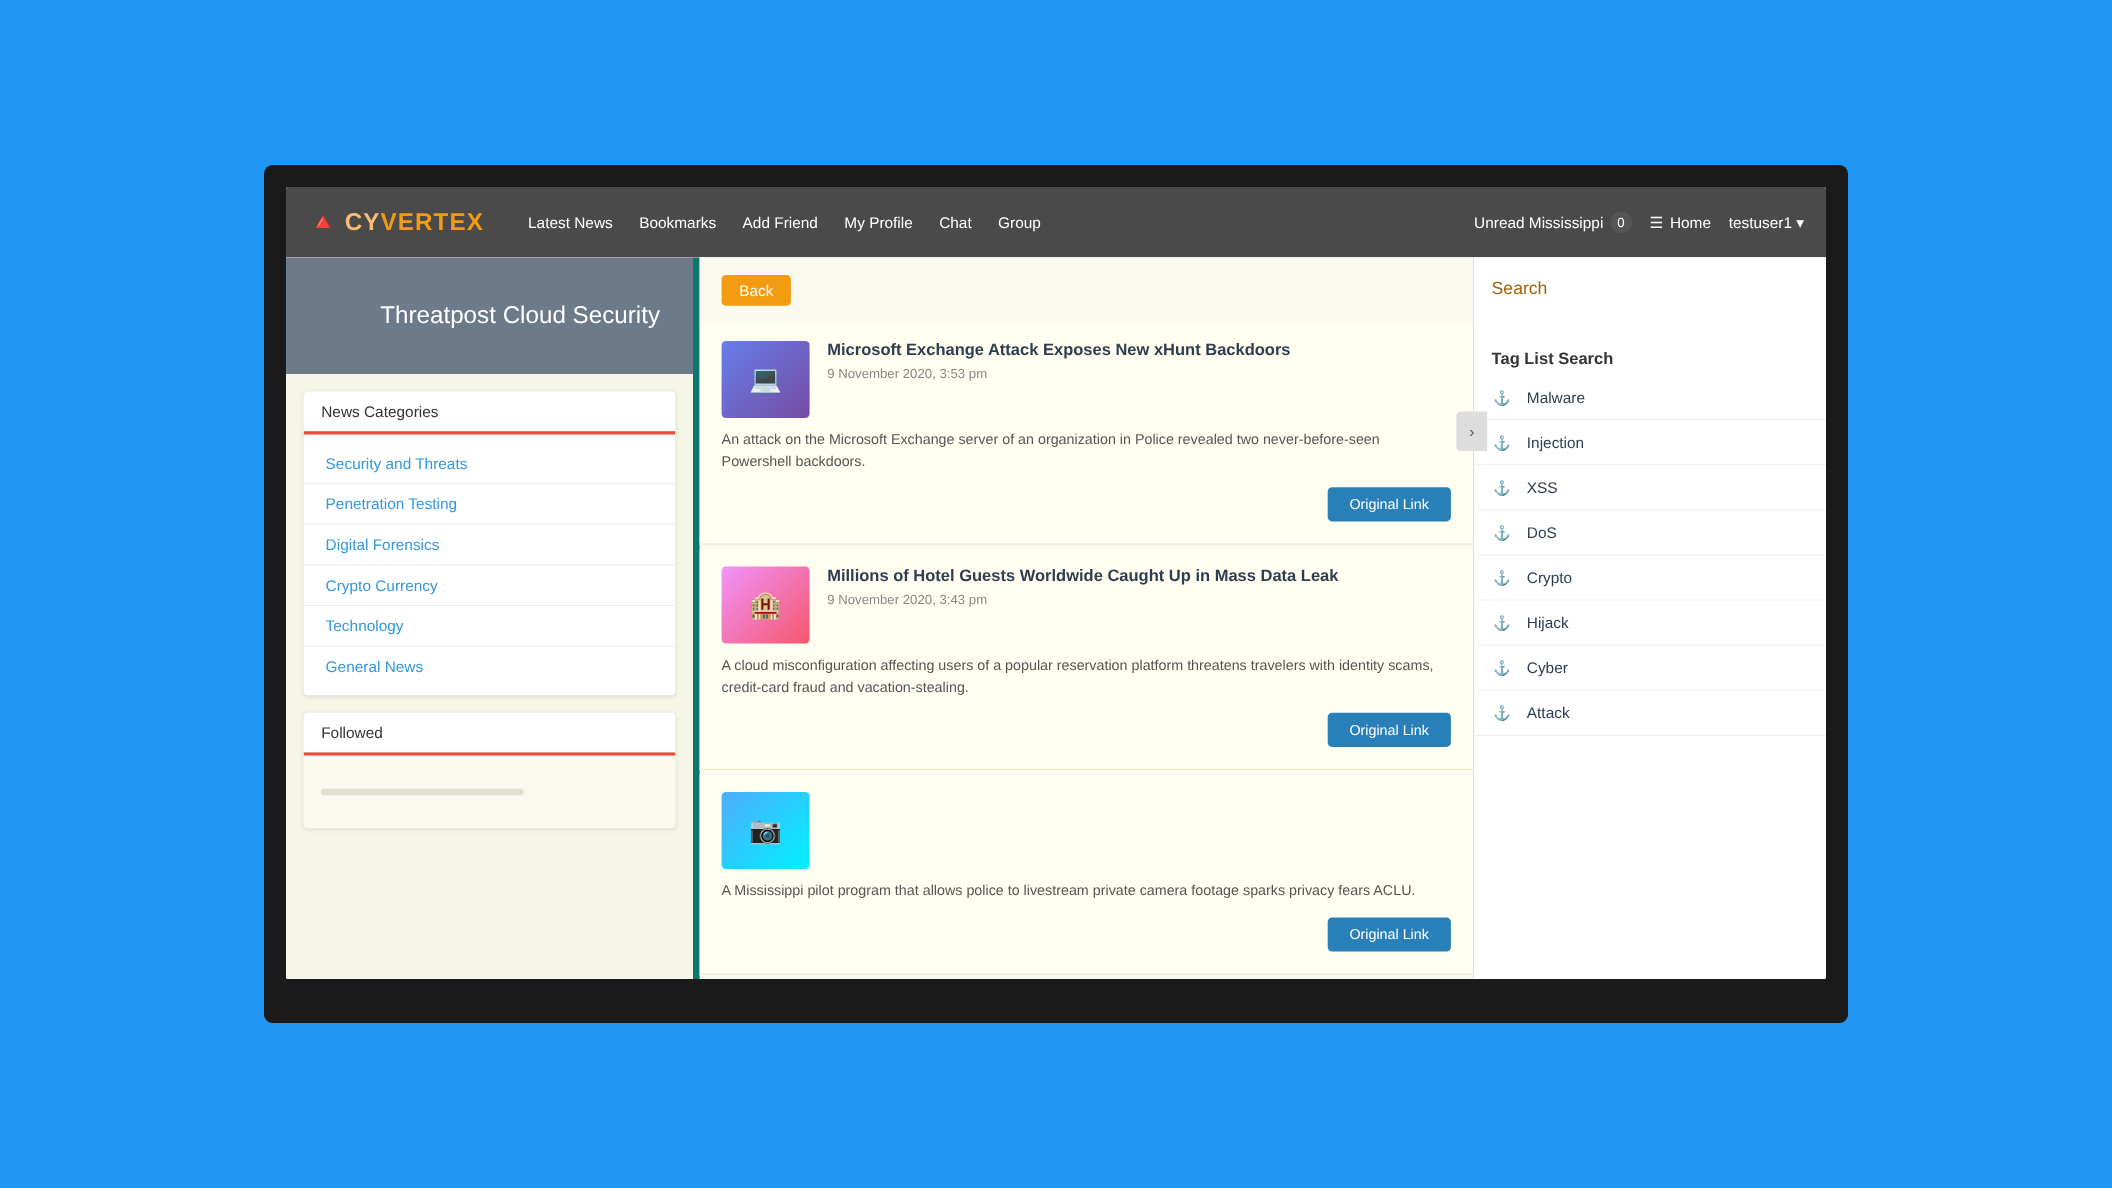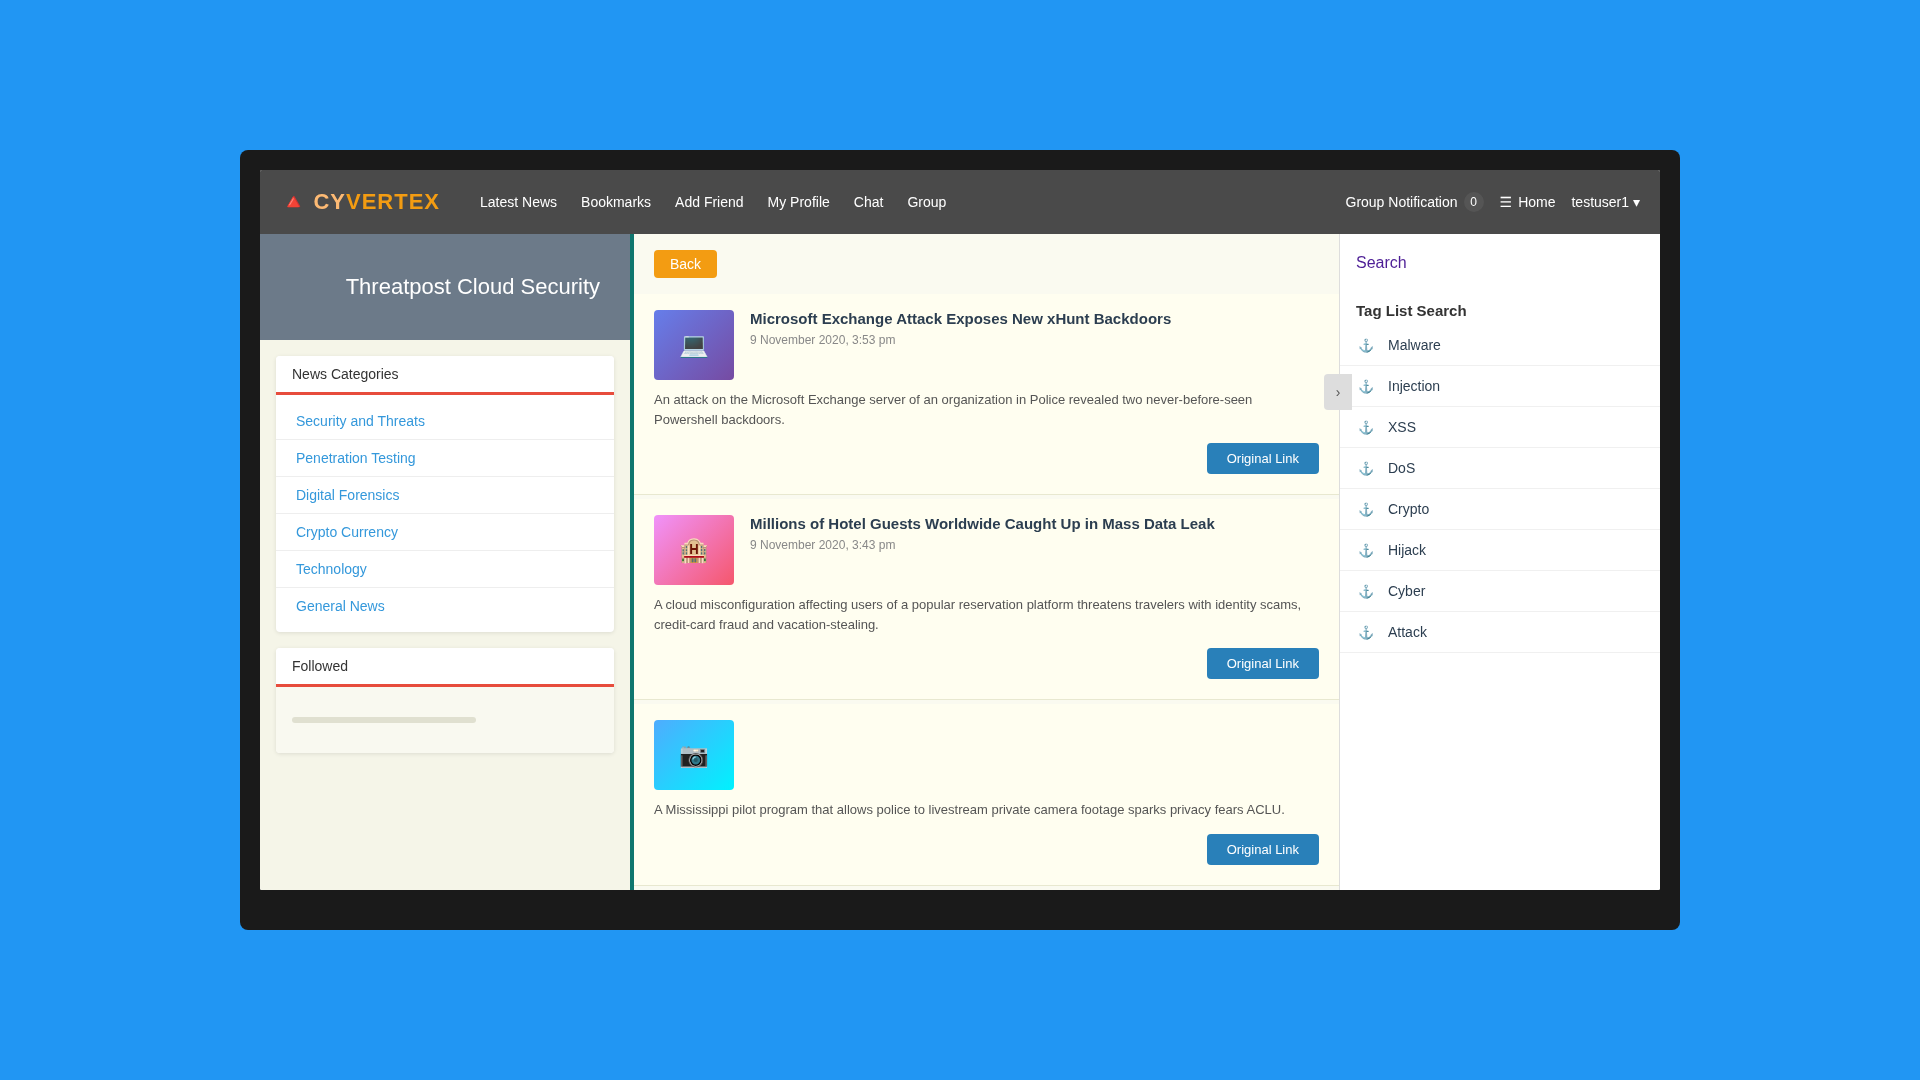--- a/index.html
+++ b/index.html
@@ -172,21 +172,21 @@
       height: 6px;
       background: #e0e0d0;
       border-radius: 3px;
       width: 60%;
     }
     
     .center-content {
       flex: 1;
       background: #fafaf0;
       padding: 0;
-      border-left: 4px solid #0f766e;
+      border-left: 6px solid #0f766e;
       border-right: 1px solid #ddd;
     }
     .back-btn-row {
       padding: 16px 20px;
       background: #fafaf0;
     }
     .back-btn {
       background: #f39c12;
       color: white;
       border: none;
@@ -278,22 +278,22 @@
       justify-content: center;
       font-size: 14px;
       color: #555;
       z-index: 10;
     }
     .search-section {
       padding: 20px 16px 10px 16px;
     }
     .search-title {
       font-size: 16px;
-      color: #4c1d95;
-      margin-bottom: 10px;
+      color: #a16207;
+      margin-bottom: 26px;
     }
     .search-input {
       width: 100%;
       padding: 8px 12px;
       border: 1px solid #ddd;
       border-radius: 4px;
       font-size: 13px;
       color: #aaa;
     }
     .tag-list-title {
@@ -343,21 +343,21 @@
       <div class="navbar-links">
         <a>Latest News</a>
         <a>Bookmarks</a>
         <a>Add Friend</a>
         <a>My Profile</a>
         <a>Chat</a>
         <a>Group</a>
       </div>
       <div class="navbar-right">
         <div class="notif-badge">
-          <span>Group Notification</span>
+          <span>Unread Mississippi</span>
           <span class="notif-count">0</span>
         </div>
         <button class="home-btn">
           <span>☰</span>
           <span>Home</span>
         </button>
         <button class="user-btn">testuser1 ▾</button>
       </div>
     </nav>
 

